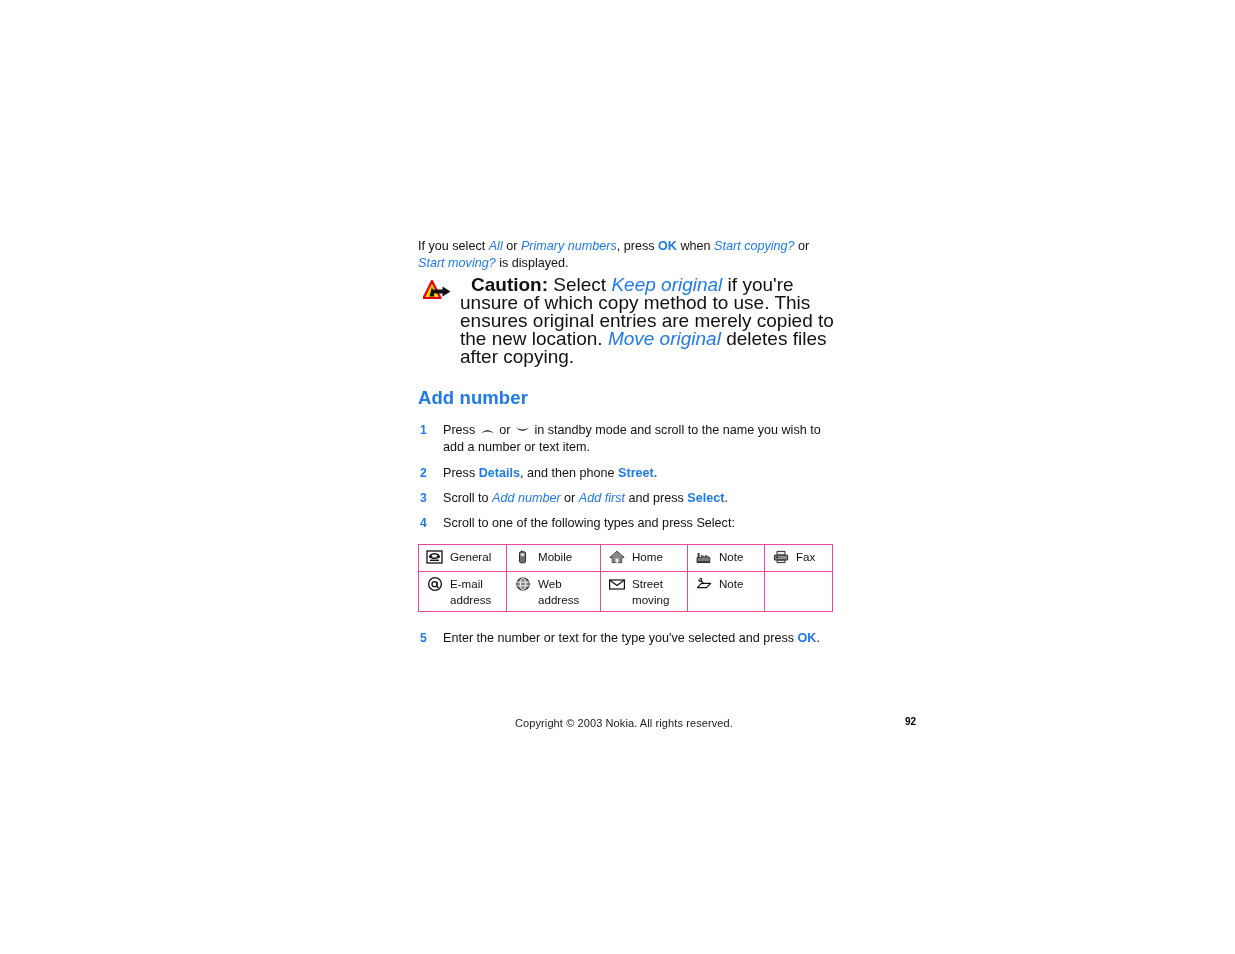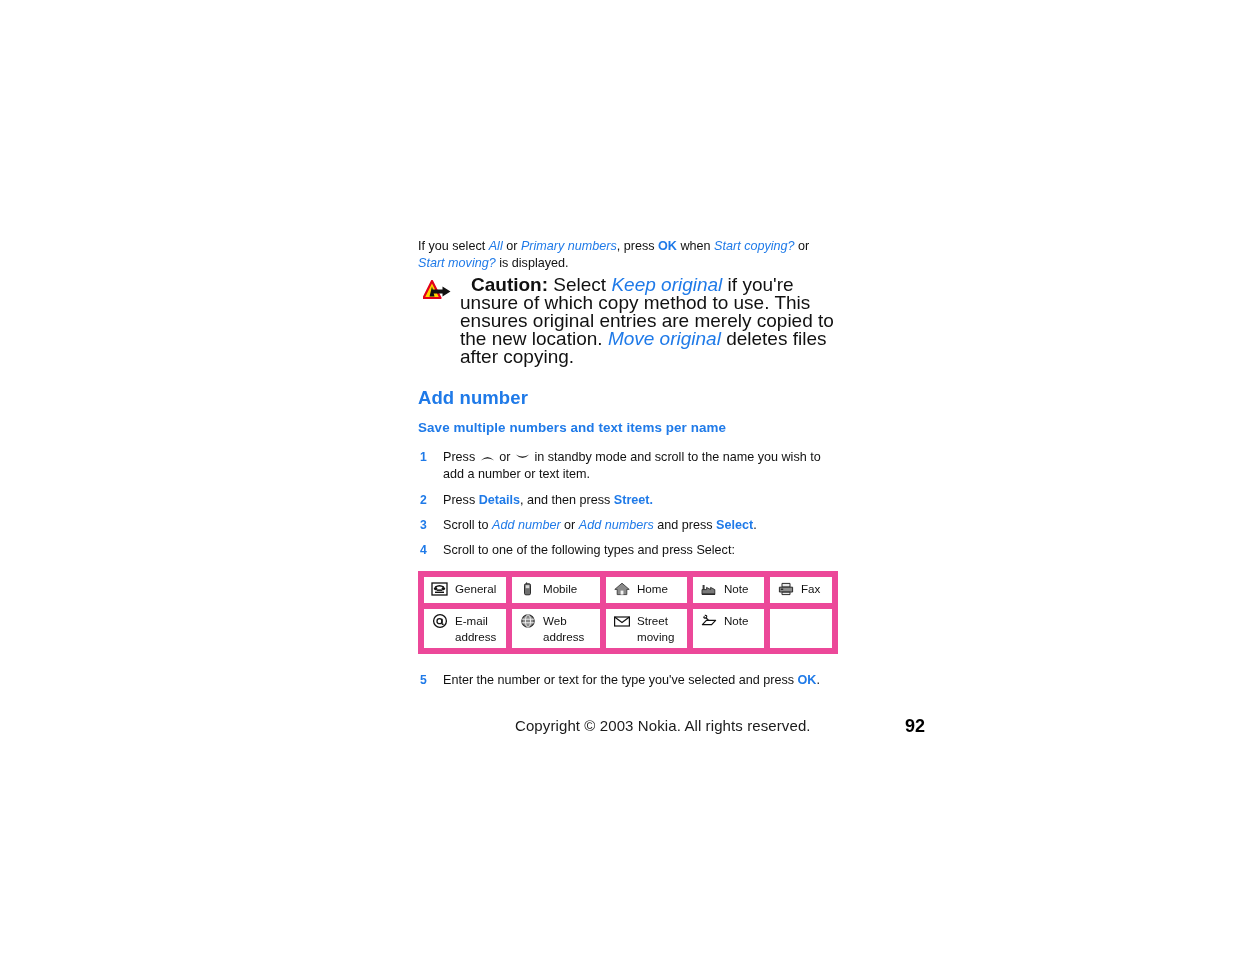--- a/index.html
+++ b/index.html
@@ -118,21 +118,21 @@
   }
 
   
   table.types {
     border-collapse: collapse;
     margin: 12px 0 0 0;
     table-layout: fixed;
     width: 402px;
   }
   table.types td {
-    border: 6px solid #ec4899;
+    border: 1px solid #ec4899;
     font-size: 11.6px;
     line-height: 15.6px;
     color: #111111;
     padding: 4px 6px 4px 7px;
     vertical-align: top;
     height: 18px;
   }
   td.empty-cell { }
   .cell-in {
     display: block;
@@ -147,29 +147,29 @@
     width: 18px;
     height: 16px;
     display: block;
   }
 
   
   .footer-copy {
     position: absolute;
     left: 515px;
     top: 717px;
-    font-size: 15px;
+    font-size: 11px;
     color: #1b1b1b;
     letter-spacing: 0.1px;
   }
   .footer-page {
     position: absolute;
     left: 905px;
     top: 716px;
-    font-size: 18px;
+    font-size: 10px;
     font-weight: bold;
     color: #000000;
   }
 </style>
 </head>
 <body>
 
 <div class="page">
 
   <div class="content">
@@ -181,39 +181,38 @@
         <svg width="30" height="22" viewBox="0 0 30 22" xmlns="http://www.w3.org/2000/svg">
           <polygon points="9,1 17.5,18 0.5,18" fill="#ffd400" stroke="#e2001a" stroke-width="2.2" stroke-linejoin="round"></polygon>
           <path d="M6.5 16.5 L9 6.5 L11.5 16.5 Z" fill="#111111"></path>
           <path d="M9.5 9.5 L19.5 9.5 L19.5 6.5 L27.5 11.5 L19.5 16.5 L19.5 13.5 L9.5 13.5 Z" fill="#111111"></path>
         </svg>
       </span>
       <span class="note-text"><span class="bold">Caution:</span><span> Select </span><span class="em-blue">Keep original</span><span> if you're unsure of which copy method to use. This ensures original entries are merely copied to the new location. </span><span class="em-blue">Move original</span><span> deletes files after copying.</span></span>
     </div>
 
     <h1 class="h-main">Add number</h1>
-    <h2 class="h-sub">Save multiple numbers and text items per name</h2>
 
 
     <div class="steps">
 
       <div class="step">
         <span class="step-num">1</span><span>Press </span><span class="arrow-gl"><svg width="15" height="9" viewBox="0 0 15 9" xmlns="http://www.w3.org/2000/svg">
               <path d="M0.8 7.6 Q7.5 0.4 14.2 7.6 Q7.5 3.6 0.8 7.6 Z" fill="#2d2d2d"></path>
             </svg></span><span> or </span><span class="arrow-gl"><svg width="15" height="9" viewBox="0 0 15 9" xmlns="http://www.w3.org/2000/svg">
               <path d="M0.8 1.4 Q7.5 8.6 14.2 1.4 Q7.5 5.4 0.8 1.4 Z" fill="#2d2d2d"></path>
             </svg></span><span> in standby mode and scroll to the name you wish to add a number or text item.</span>
       </div>
 
       <div class="step">
-        <span class="step-num">2</span><span>Press </span><span class="b-blue">Details</span><span>, and then press </span><span class="b-blue">Street.</span>
+        <span class="step-num">2</span><span>Press </span><span class="b-blue">Details</span><span>, and then phone </span><span class="b-blue">Street.</span>
       </div>
 
       <div class="step">
-        <span class="step-num">3</span><span>Scroll to </span><span class="em-blue">Add number</span><span> or </span><span class="em-blue">Add numbers</span><span> and press </span><span class="b-blue">Select</span><span>.</span>
+        <span class="step-num">3</span><span>Scroll to </span><span class="em-blue">Add number</span><span> or </span><span class="em-blue">Add first</span><span> and press </span><span class="b-blue">Select</span><span>.</span>
       </div>
 
       <div class="step">
         <span class="step-num">4</span><span>Scroll to one of the following types and press Select:</span>
       </div>
 
       <table class="types">
         <colgroup>
           <col style="width:88px">
             <col style="width:94px">

